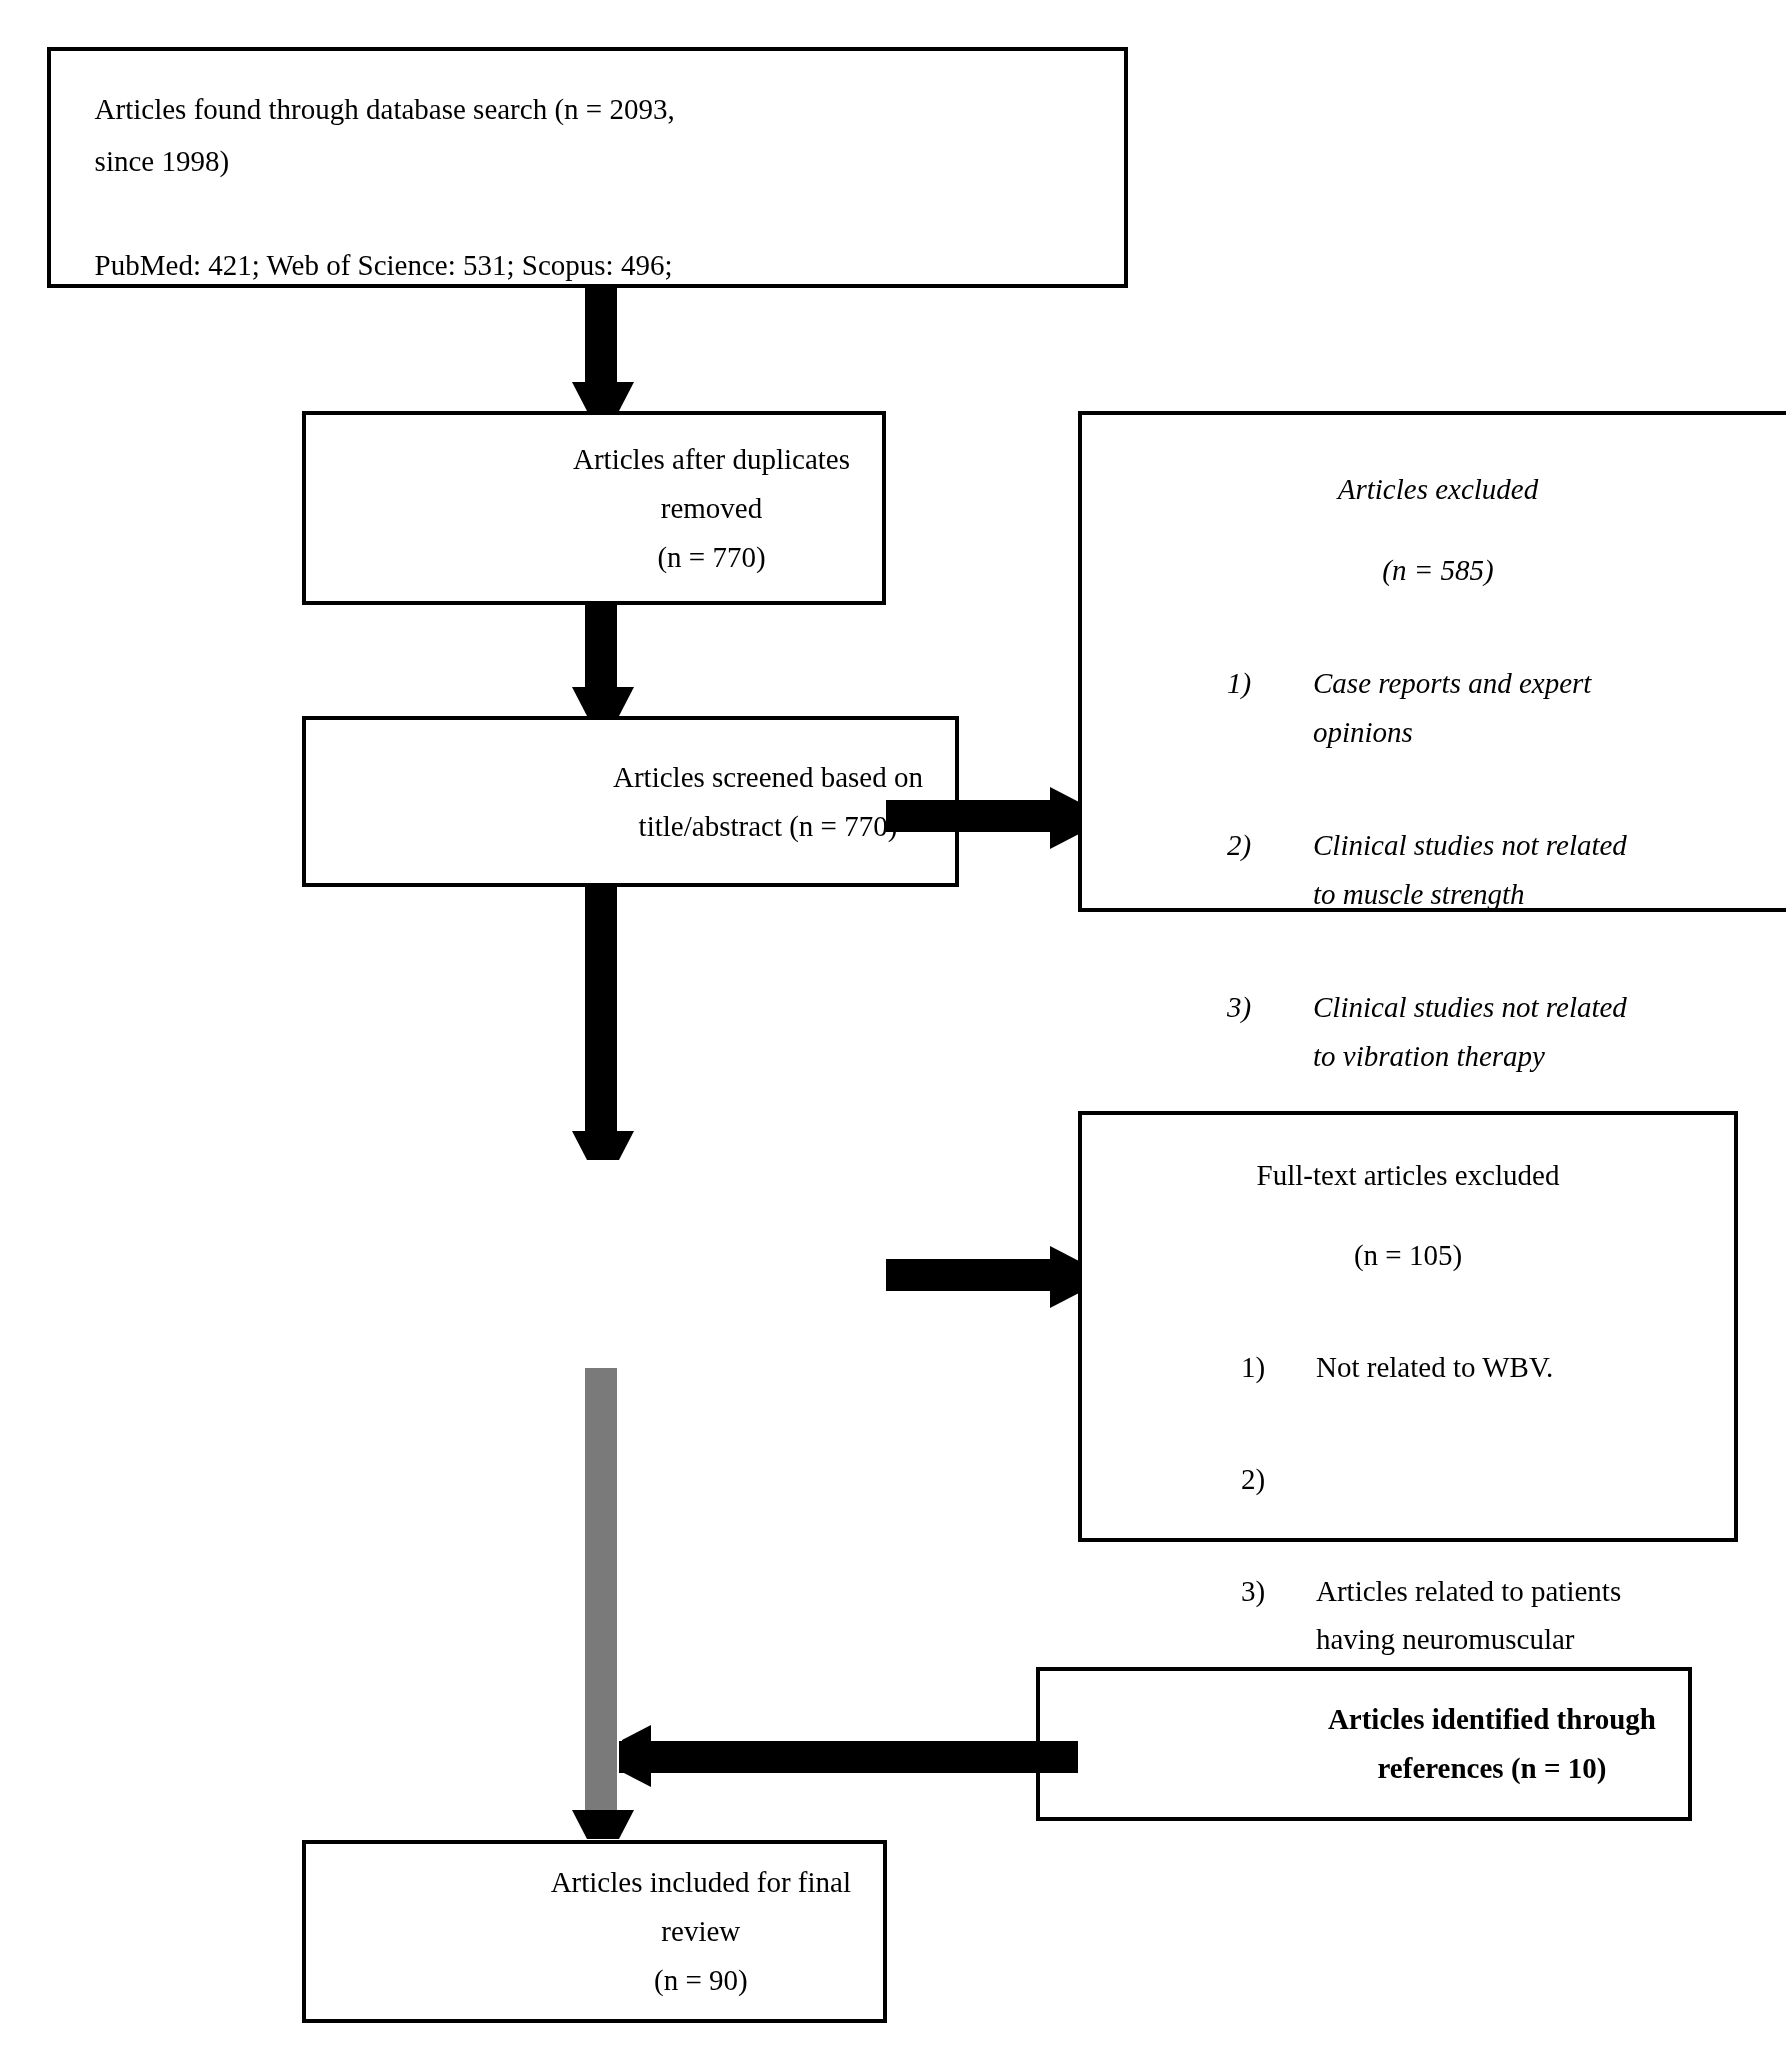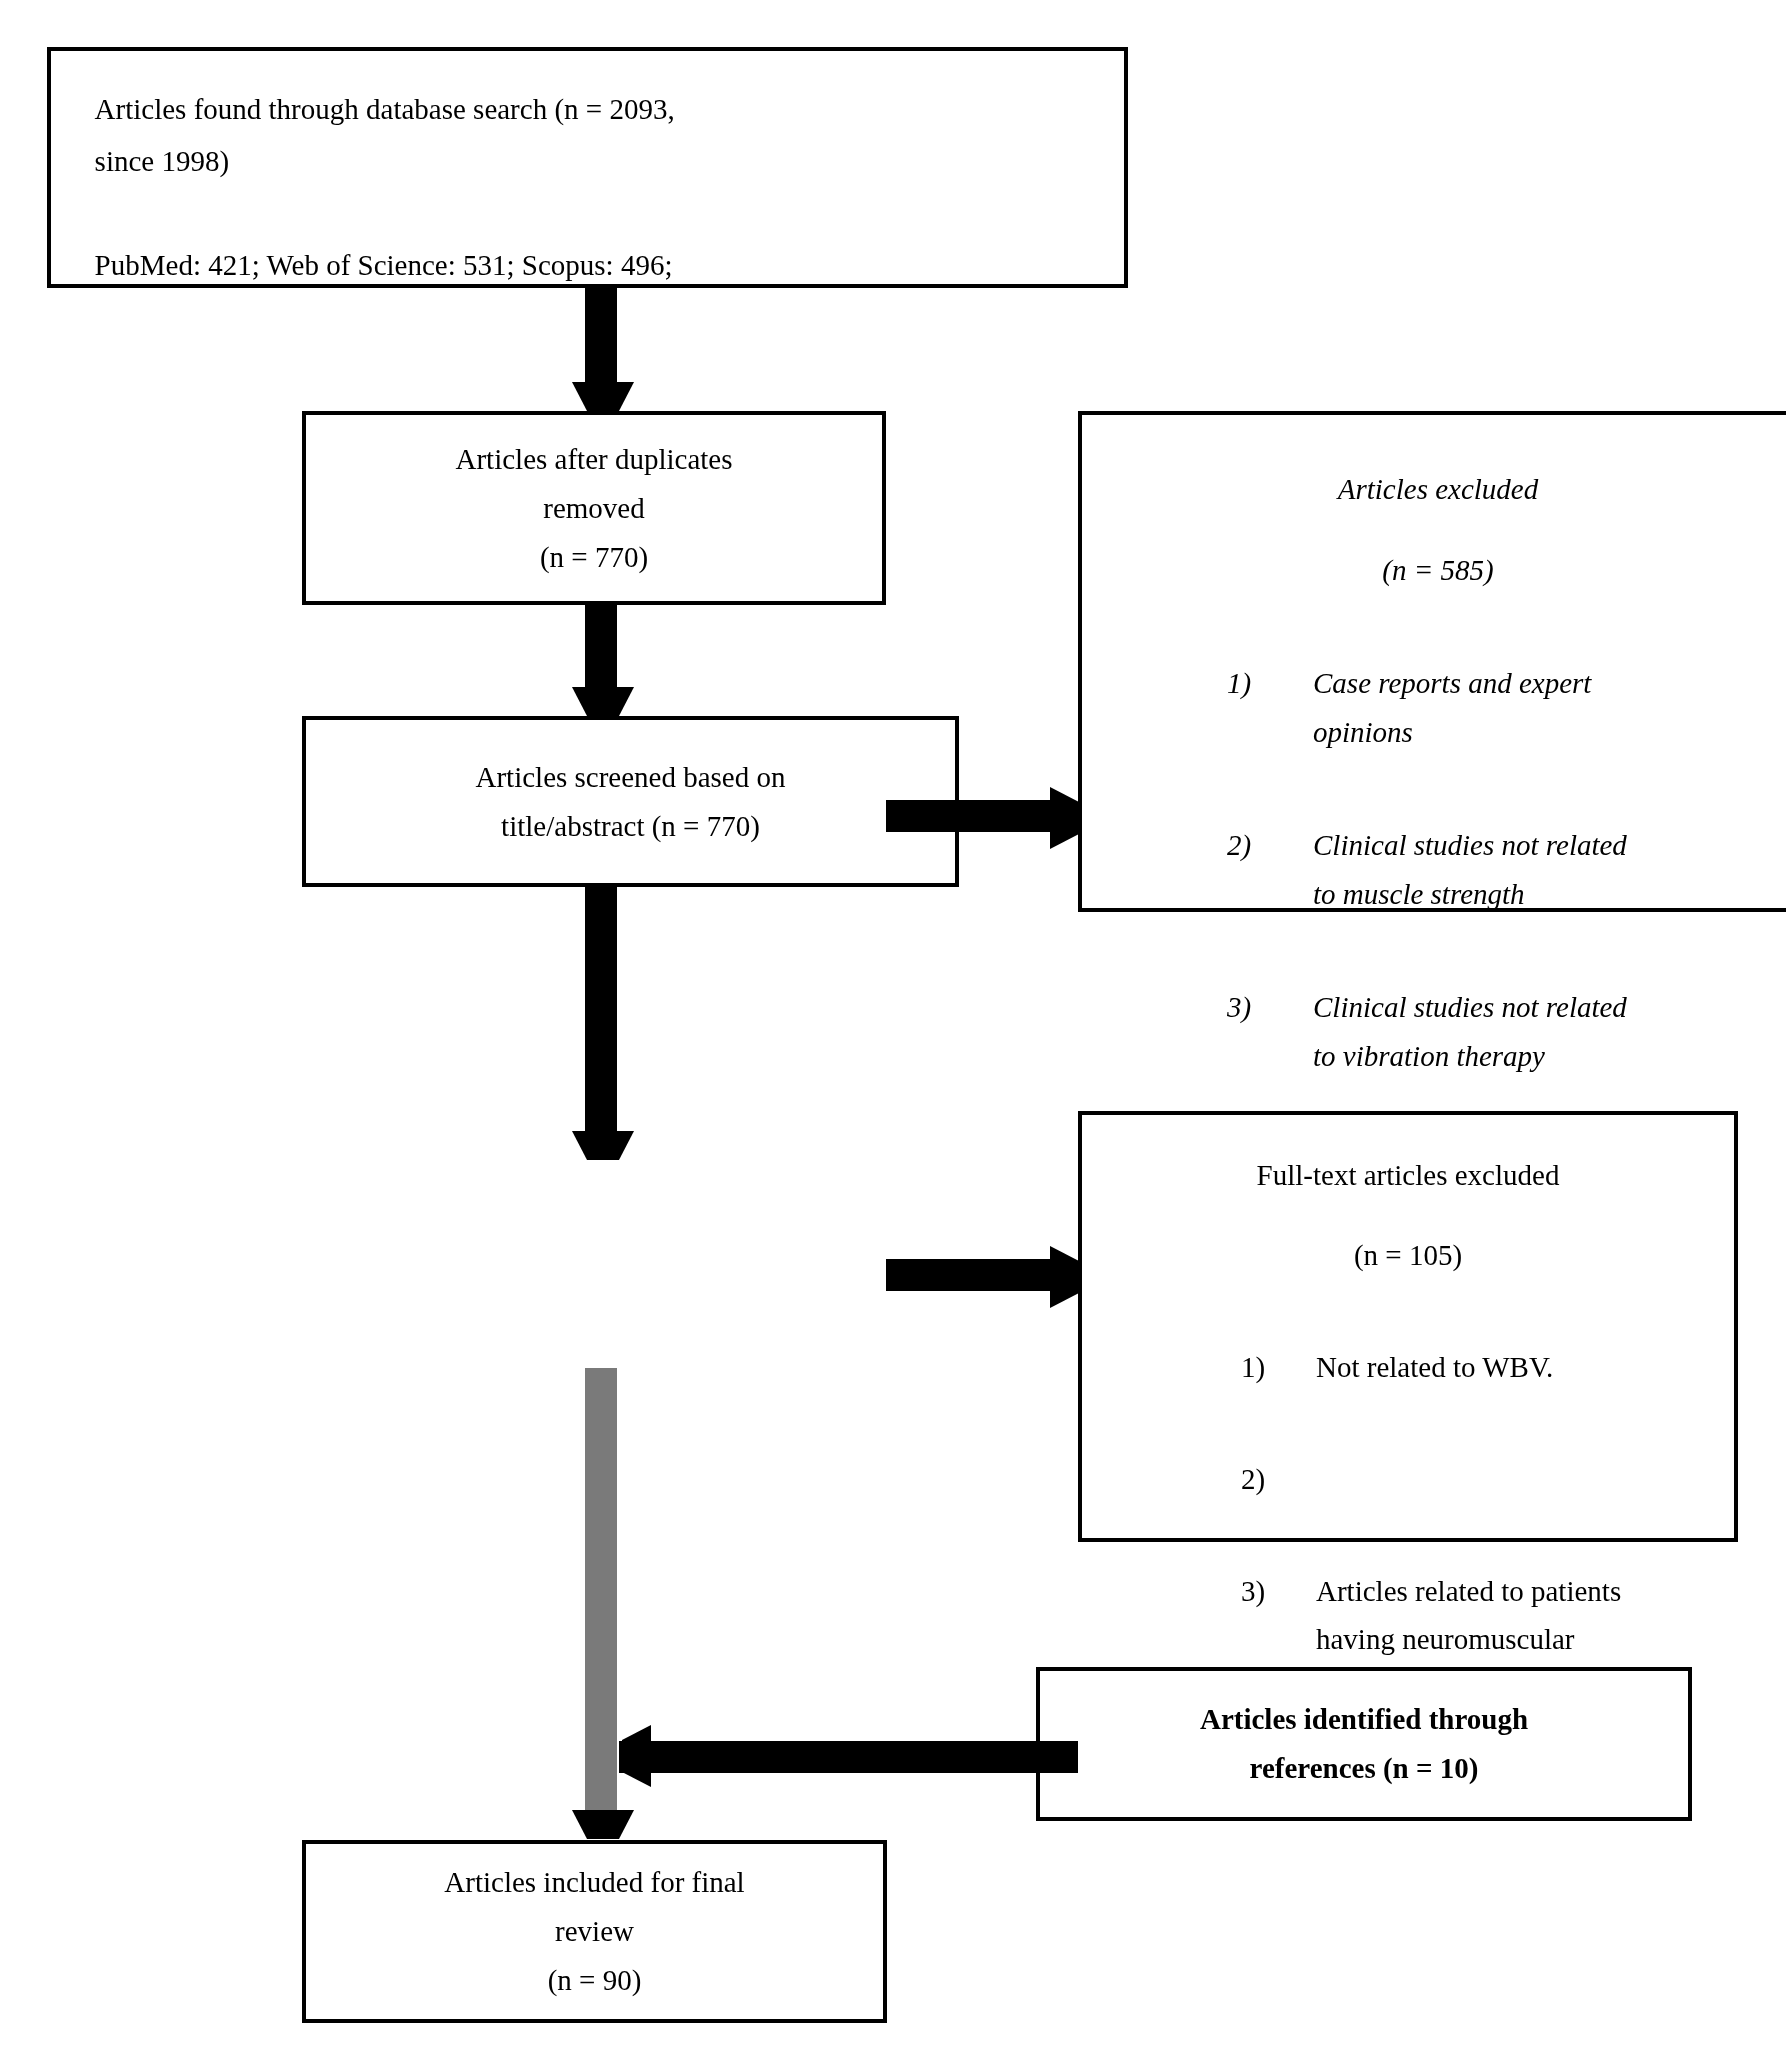--- a/index.html
+++ b/index.html
@@ -12,21 +12,21 @@
   .canvas { position: relative; width: 1787px; height: 2046px; background: #ffffff; overflow: hidden; }
 
   .box {
     position: absolute;
     border: 4.7px solid #000000;
     background: #ffffff;
     font-size: 29px;
     line-height: 49px;
   }
   .pre { white-space: pre-line; }
-  .center-box { display: flex; align-items: center; justify-content: center; text-align: center; }
+  .center-box { display: flex; align-items: center; justify-content: flex-end; text-align: center; }
 
   .box-a { left: 14.6px;  top: 14.6px;   width: 1081px; height: 241px; padding: 16.4px 23.4px 0 28px; line-height: 52px; }
   .box-b { left: 270px; top: 379px;  width: 584px;  height: 194px; }
   .box-c { left: 270px; top: 684px; width: 657px;  height: 171px; }
   .box-d { left: 270px; top: 1128px; width: 585px;  height: 208px; }
   .box-e { left: 270px; top: 1808px; width: 585px;  height: 183px; }
   .box-r1 { left: 1046px; top: 379px;  width: 720px; height: 501px; padding-top: 34px; font-style: italic; }
   .box-r2 { left: 1046px; top: 1079px; width: 660px; height: 431px; padding-top: 20px; line-height: 48px; }
   .box-r3 { left: 1004px; top: 1635px; width: 656px; height: 154px; font-weight: bold; }
 

